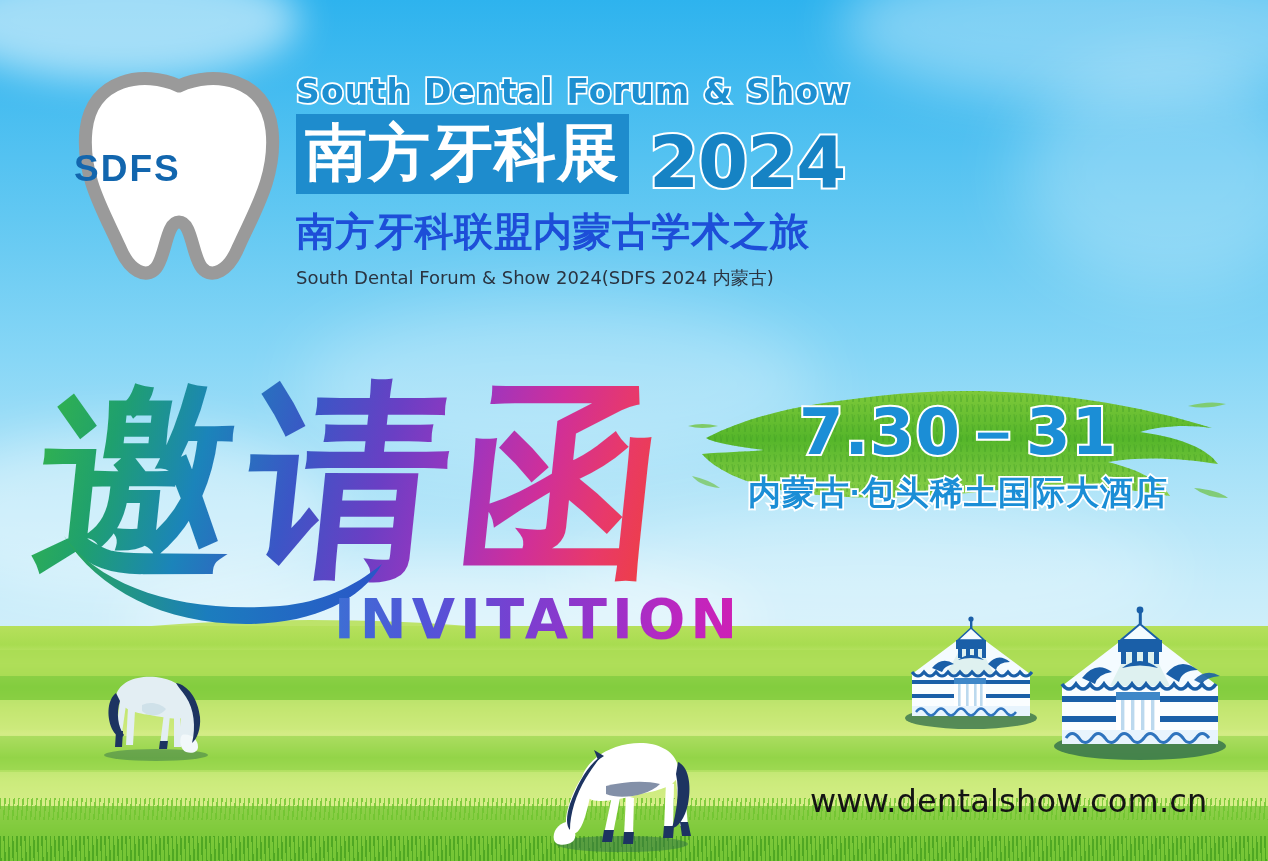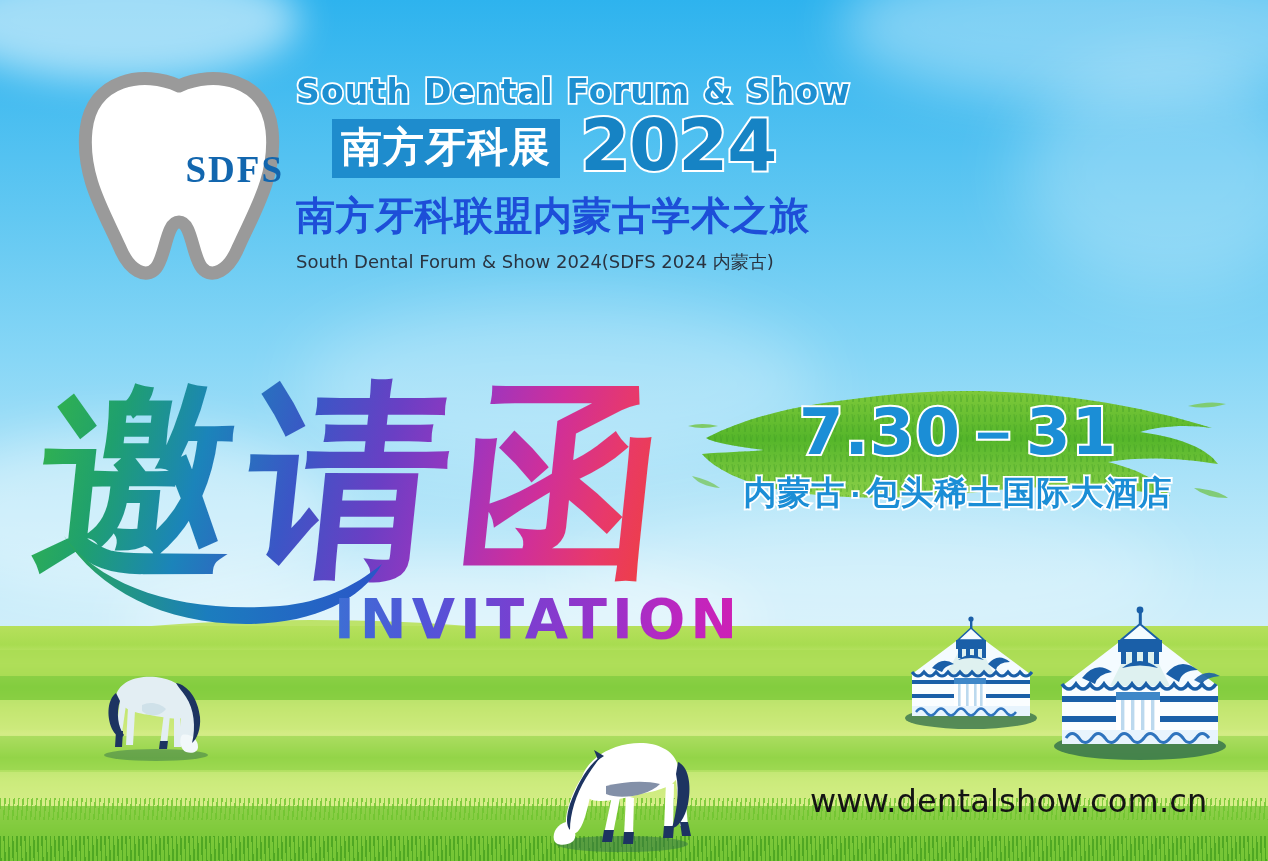--- a/index.html
+++ b/index.html
@@ -69,22 +69,22 @@
     opacity:.85;
   }
 
   
   .tooth-logo {
     position:absolute; left:74px; top:72px; width:210px; height:212px;
   }
   .tooth-logo svg { width:100%; height:100%; display:block; }
   .tooth-text {
     position:absolute; left:0; top:76px; width:210px;
-    text-align:right;
-    font-family:Liberation Serif, serif;
+    text-align:left;
+    font-family:Liberation Sans, sans-serif;
     font-weight:700;
     font-size:37px;
     letter-spacing:2px;
     color:#1266ae;
   }
 
   .header-block {
     position:absolute; left:296px; top:74px; width:700px;
   }
   .line-en {
@@ -98,27 +98,26 @@
     line-height:1.1;
     white-space:nowrap;
   }
   .row-badge {
     display:flex; align-items:flex-end; margin-top:4px;
   }
   .badge-cn {
     background:#1e8ccd;
     color:#ffffff;
     font-weight:700;
-    font-size:41px;
+    font-size:62px;
     line-height:1;
     padding:8px 9px 10px 9px;
     letter-spacing:1px;
     white-space:nowrap;
     font-family:"DejaVu Sans","Liberation Sans",sans-serif;
-    margin-left:36px;
   }
   .year {
     font-family:"DejaVu Sans","Liberation Sans",sans-serif;
     font-weight:700;
     font-size:72px;
     line-height:.88;
     color:#1683c4;
     -webkit-text-stroke:4px #ffffff;
     paint-order:stroke fill;
     margin-left:20px;
@@ -194,21 +193,21 @@
     font-weight:700;
     font-size:64px;
     line-height:1.08;
     color:#1b8ed6;
     -webkit-text-stroke:4px #ffffff;
     paint-order:stroke fill;
     letter-spacing:1px;
   }
   .date-venue {
     margin-top:4px;
-    font-family:Liberation Mono, monospace;
+    font-family:Liberation Sans, sans-serif;
     font-weight:700;
     font-size:33px;
     color:#1b8ed6;
     -webkit-text-stroke:3.6px #ffffff;
     paint-order:stroke fill;
     letter-spacing:1px;
     white-space:nowrap;
   }
 
   

